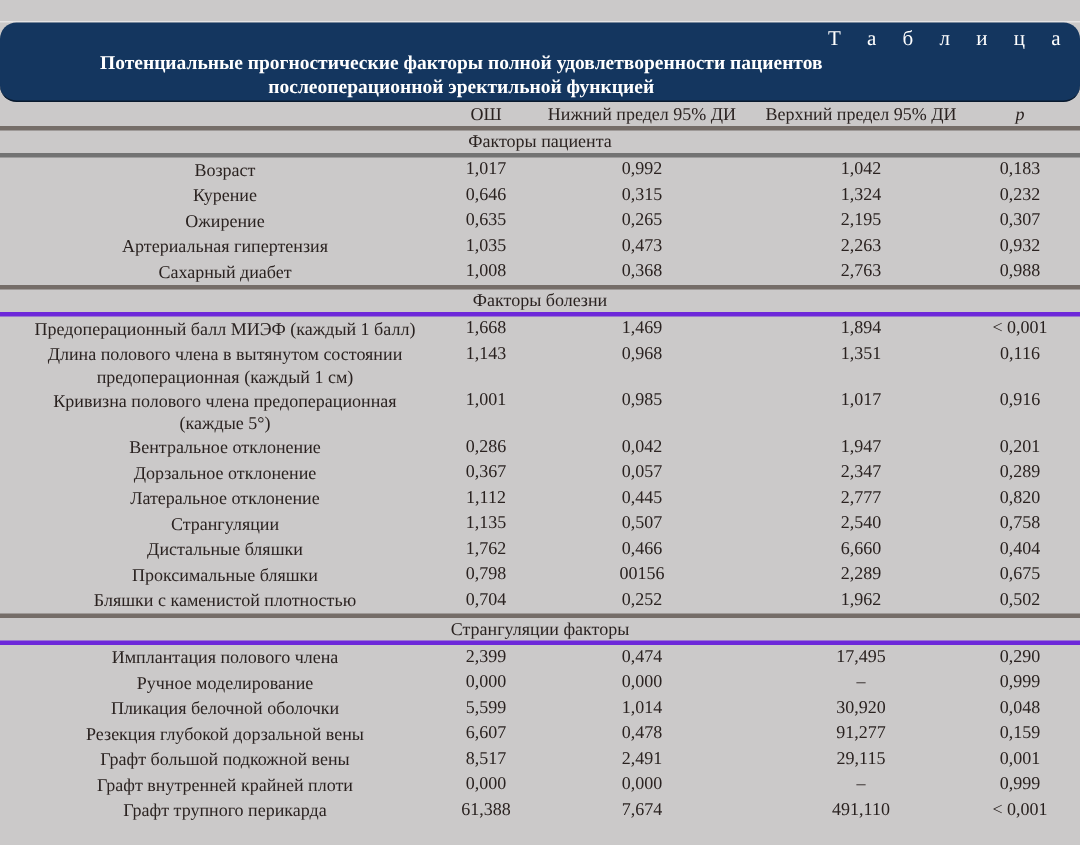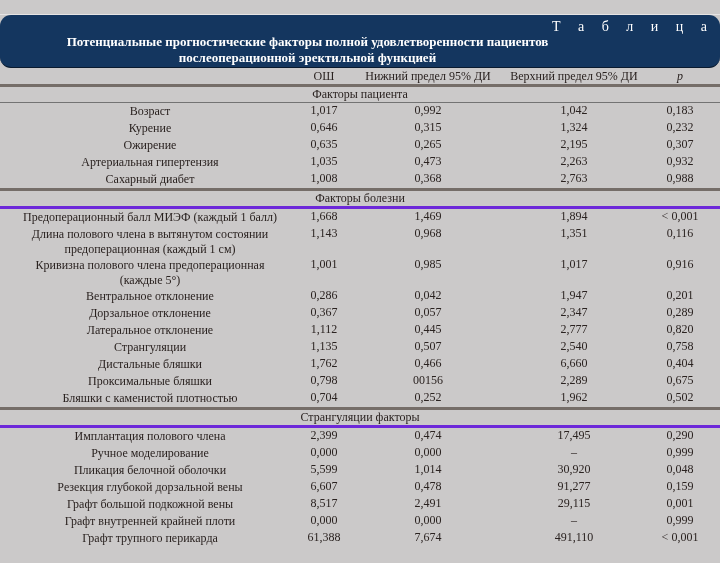--- a/index.html
+++ b/index.html
@@ -32,21 +32,21 @@
   table {
     border-collapse: collapse;
     width: 720px;
     font-size: 12px;
     table-layout: fixed;
   }
   td, th { padding: 0; font-weight: normal; }
   .colhead td { height: 16px; text-align: center; border-bottom: 3px solid #756d68; }
   .colhead td.p { font-style: italic; }
   .section td { text-align: center; height: 15px; border-bottom: 3px solid #6d28d9; }
-  .section.first td { border-bottom: 1px solid #737373; }
+  .section.first td { border-bottom: 3px solid #737373; }
   .row td { height: 16px; line-height: 15px; text-align: center; vertical-align: top; }
   .row.tall td { height: 30px; }
   .row td.name { padding-top: 1px; }
   .sep-top td { border-top: 3px solid #756d68; }
   .c0 { width: 300px; }
   .c1 { width: 48px; }
   .c2 { width: 160px; }
   .c3 { width: 132px; }
   .c4 { width: 80px; }
   .tbl-wrap { position: absolute; top: 68px; left: 0; }

